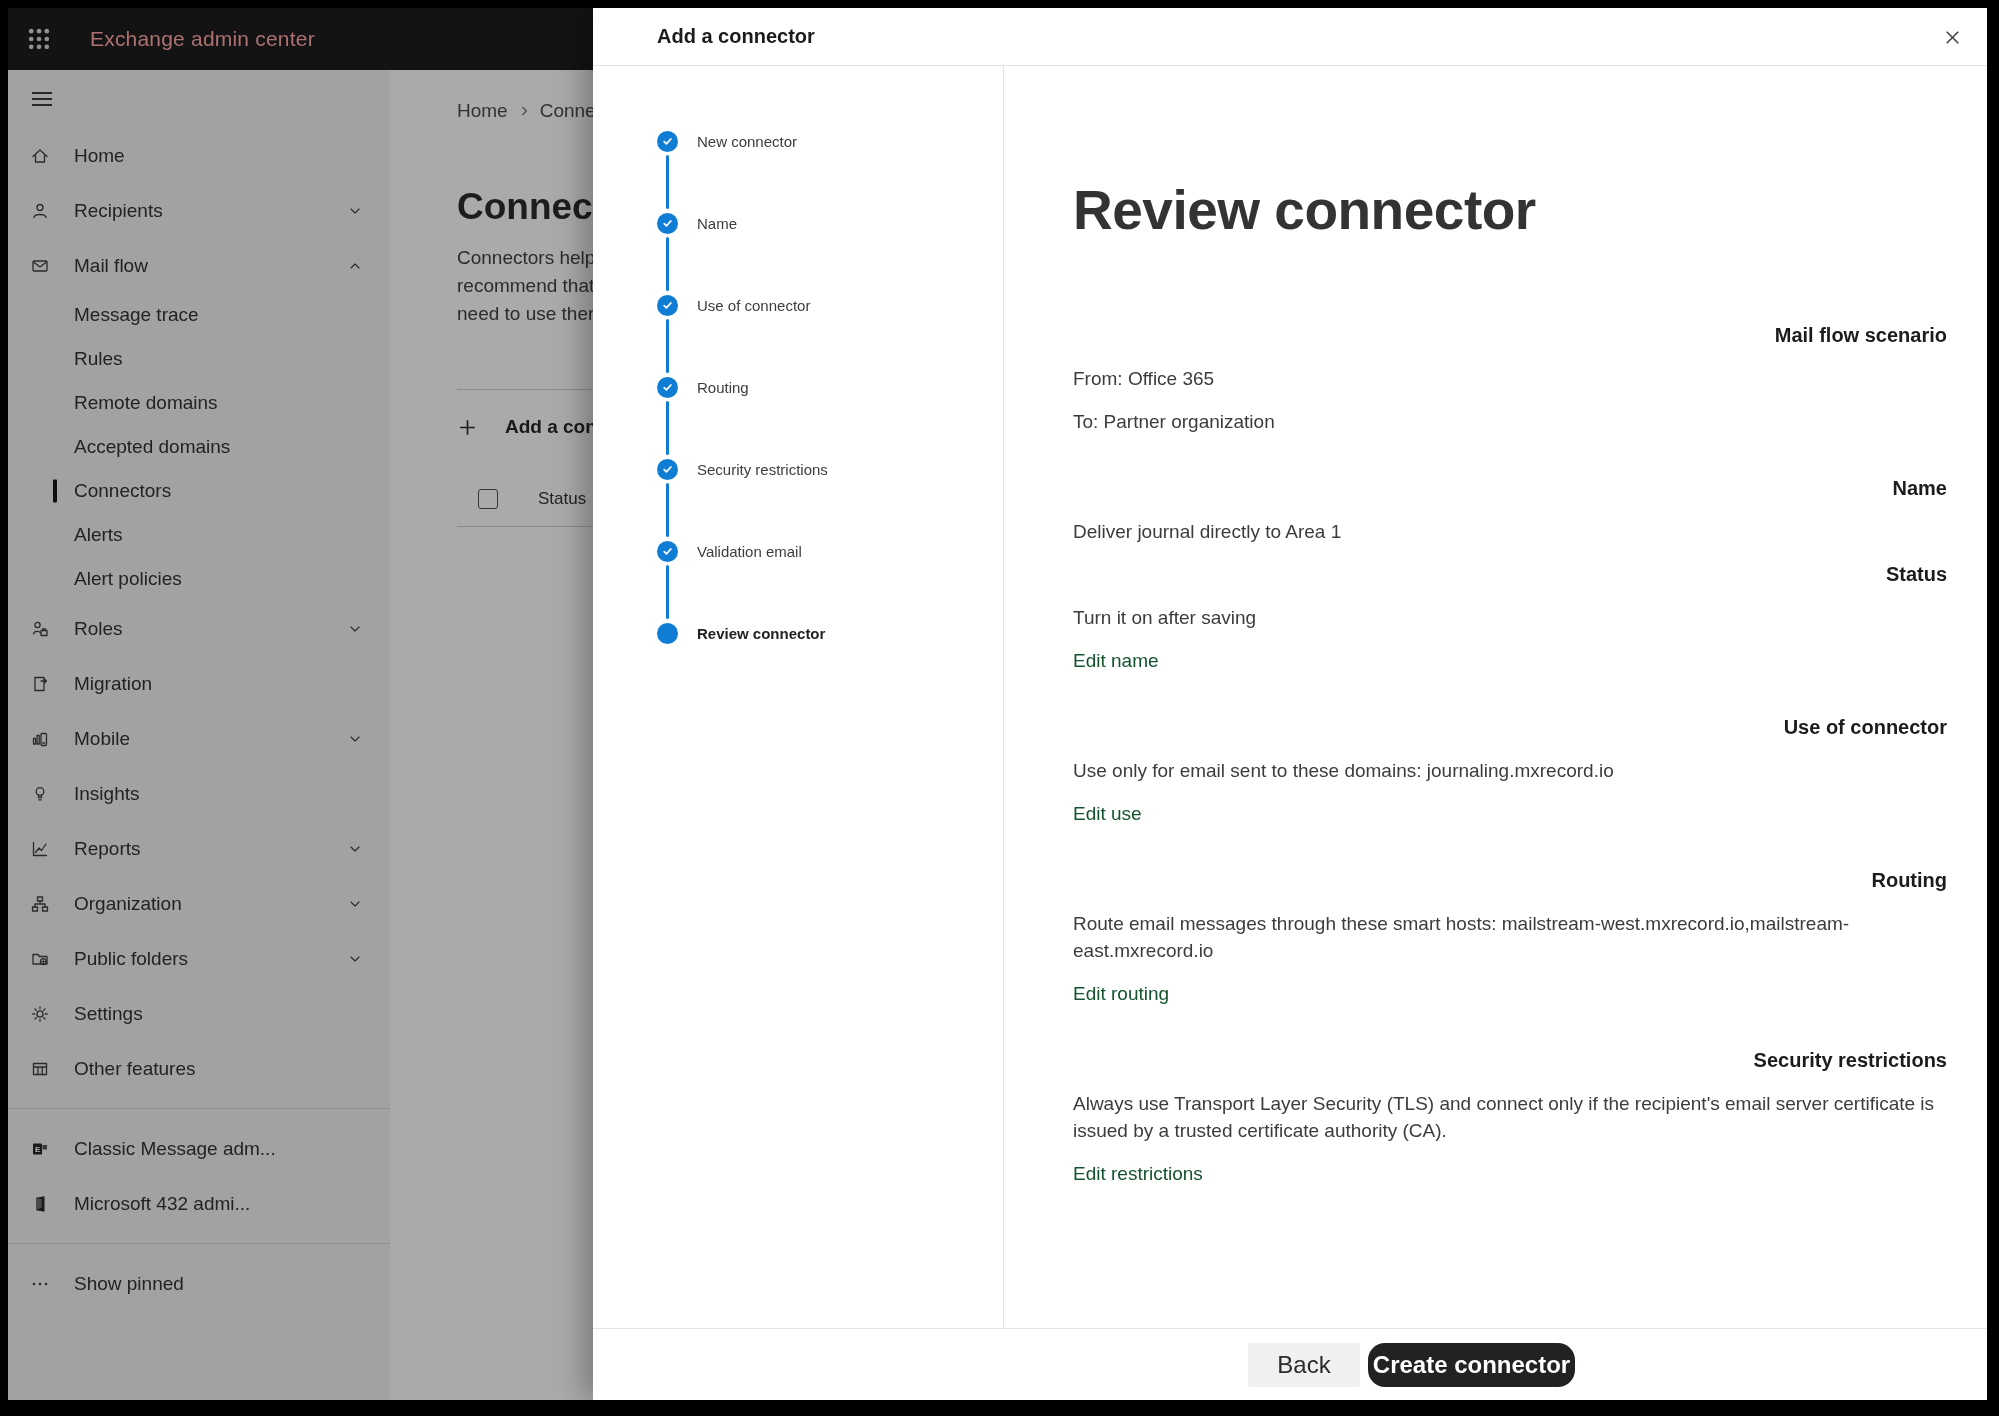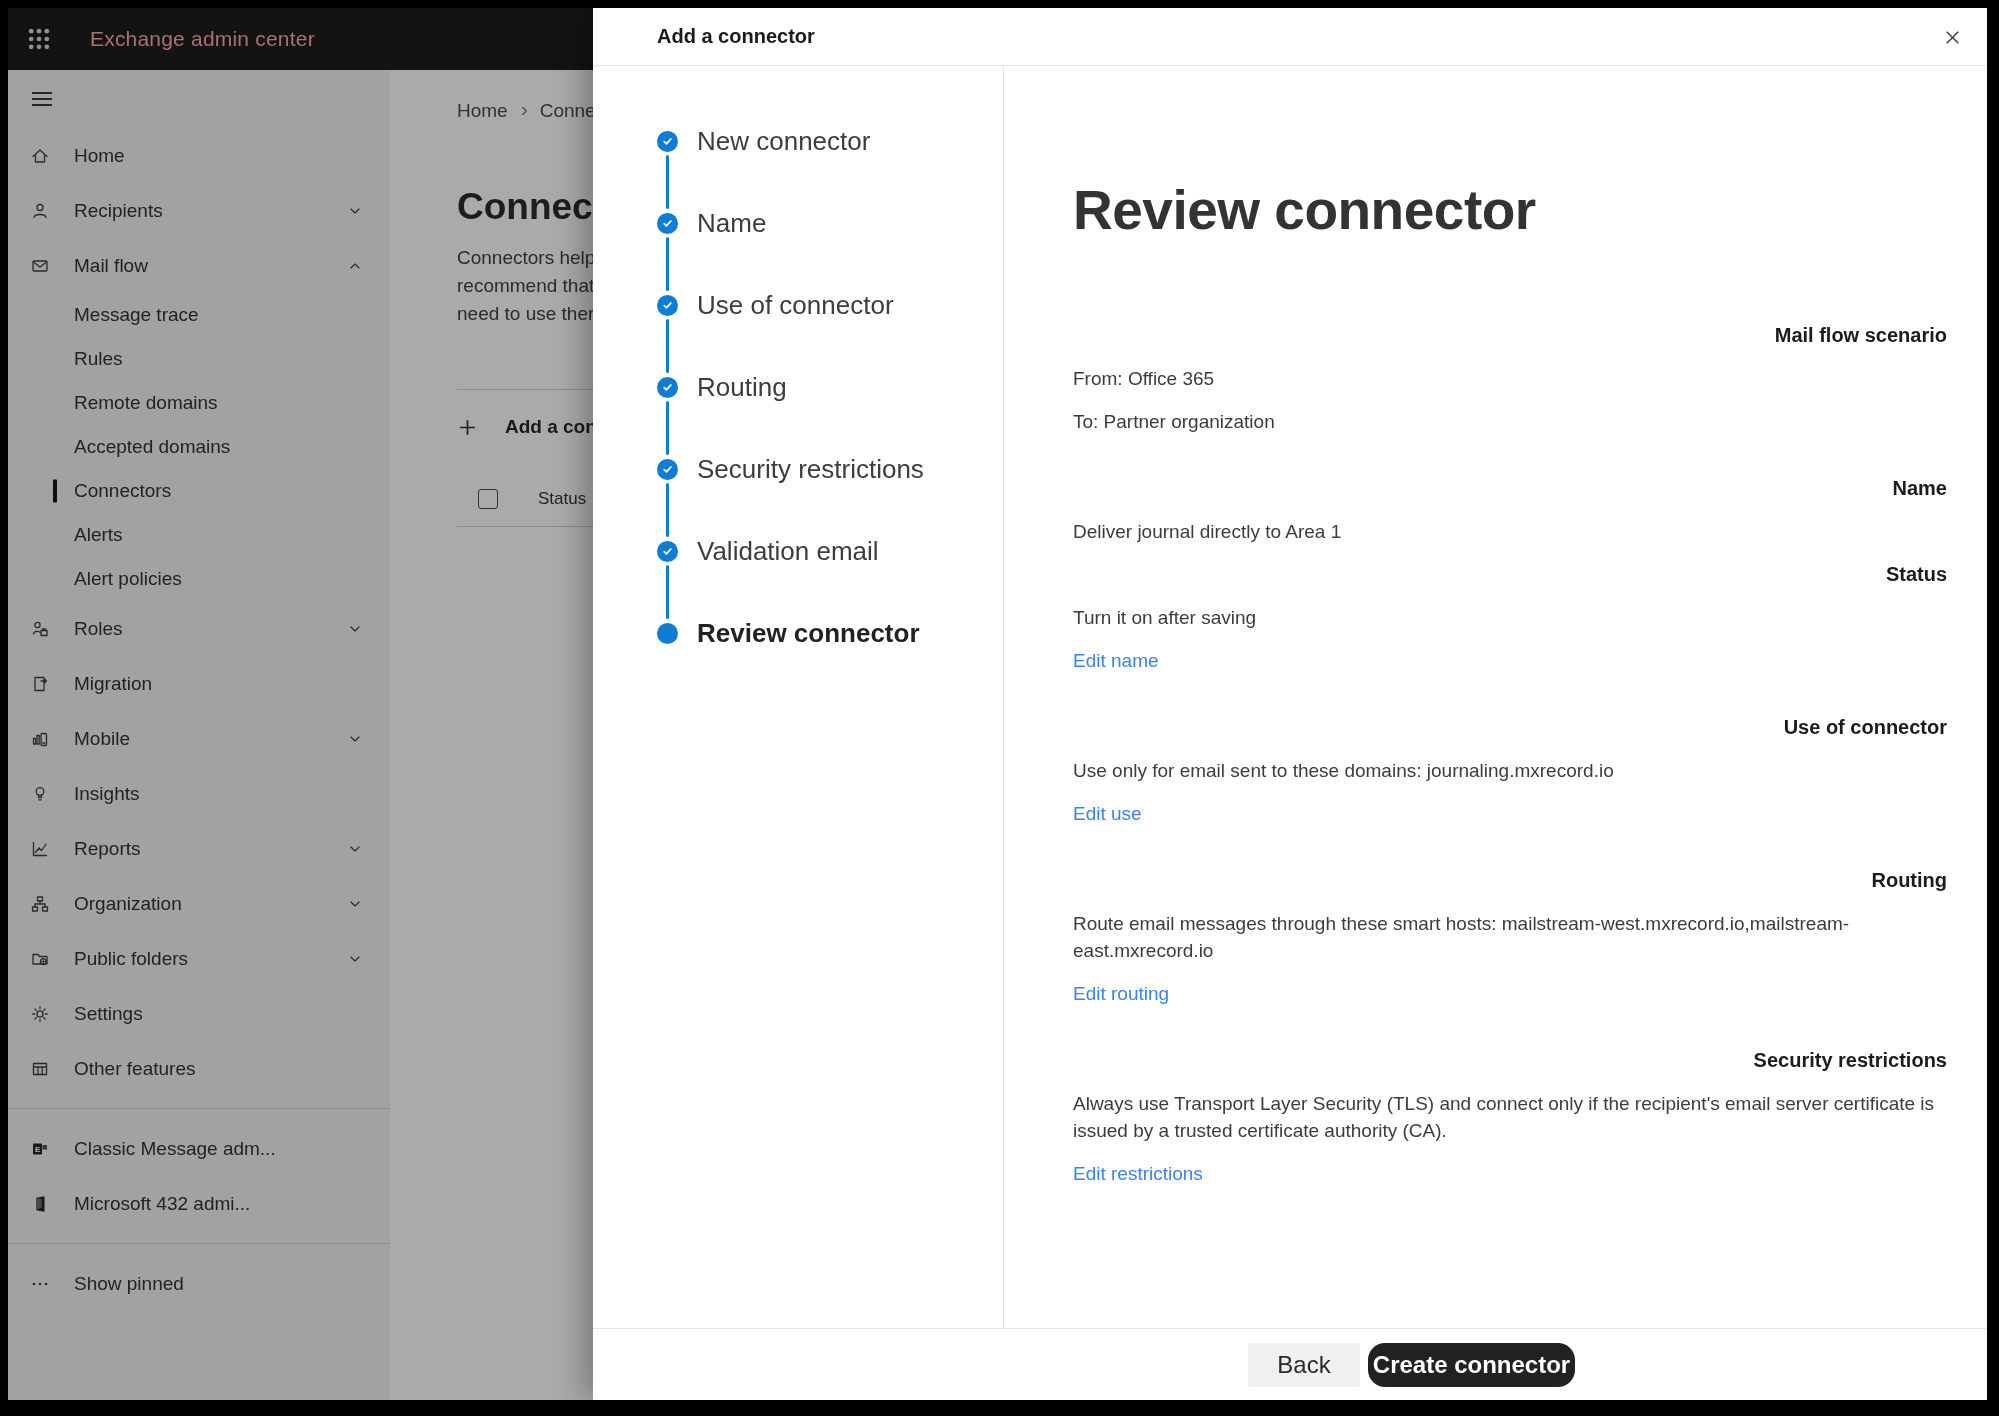--- a/index.html
+++ b/index.html
@@ -53,30 +53,30 @@
   .modal-header { position:absolute; left:0; right:0; top:0; height:58px; border-bottom:1px solid #e4e4e4; display:flex; align-items:center; }
   .modal-title { font-size:20px; font-weight:700; color:#1b1b1b; margin-left:64px; }
   .close-btn { position:absolute; right:18px; top:12px; width:34px; height:34px; background:none; border:none; cursor:pointer; display:flex; align-items:center; justify-content:center; }
   .close-btn svg { width:21px; height:21px; }
 
   .modal-body { position:absolute; left:0; right:0; top:58px; bottom:72px; overflow:hidden; }
   .steps-panel { position:absolute; left:0; top:0; bottom:0; width:411px; border-right:1px solid #e4e4e4; }
   .step { position:absolute; left:64px; height:42px; display:flex; align-items:center; gap:19px; cursor:pointer; }
   .step-dot { width:21px; height:21px; border-radius:50%; background:var(--accent,#0f7dd4); flex:none; display:flex; align-items:center; justify-content:center; }
   .step-dot svg { width:15px; height:15px; }
-  .step-label { font-size:26px; color:#3d3d3d; white-space:nowrap; }
+  .step-label { font-size:15px; color:#3d3d3d; white-space:nowrap; }
   .step.current .step-label { font-weight:700; color:#222; }
   .step-line { position:absolute; left:73px; width:3px; background:var(--accent,#0f7dd4); border-radius:2px; }
 
   .content { position:absolute; left:412px; top:0; right:0; bottom:0; padding:112px 40px 0 68px; overflow:hidden; }
   .review-heading { font-size:55px; line-height:64px; font-weight:700; color:#333; letter-spacing:-0.5px; }
   .review-blocks { margin-top:80px; max-width:900px; }
   .blk { font-size:19px; line-height:27px; color:#3c3c3c; margin-bottom:16px; }
   .blk.header { font-weight:700; color:#1c1c1c; font-size:20px;text-align:right; }
-  .blk.link { cursor:pointer; color:#3b82f6; }
+  .blk.link { cursor:pointer; color:#14532d; }
   .rgap { height:24px; }
 
   .modal-footer { position:absolute; left:0; right:0; bottom:0; height:72px; border-top:1px solid #e4e4e4; background:#fff; }
   .btn { position:absolute; top:14px; height:44px; border:none; border-radius:2px; font-size:24px; font-family:inherit; cursor:pointer; }
   .btn-back { left:655px; width:112px; background:#f1f0ef; color:#2b2b2b; }
   .btn-create { left:775px; width:207px; background:var(--create-bg,#232221); color:#fff; font-weight:600;border-radius:17px; }
 </style>
 </head>
 <body>
 

